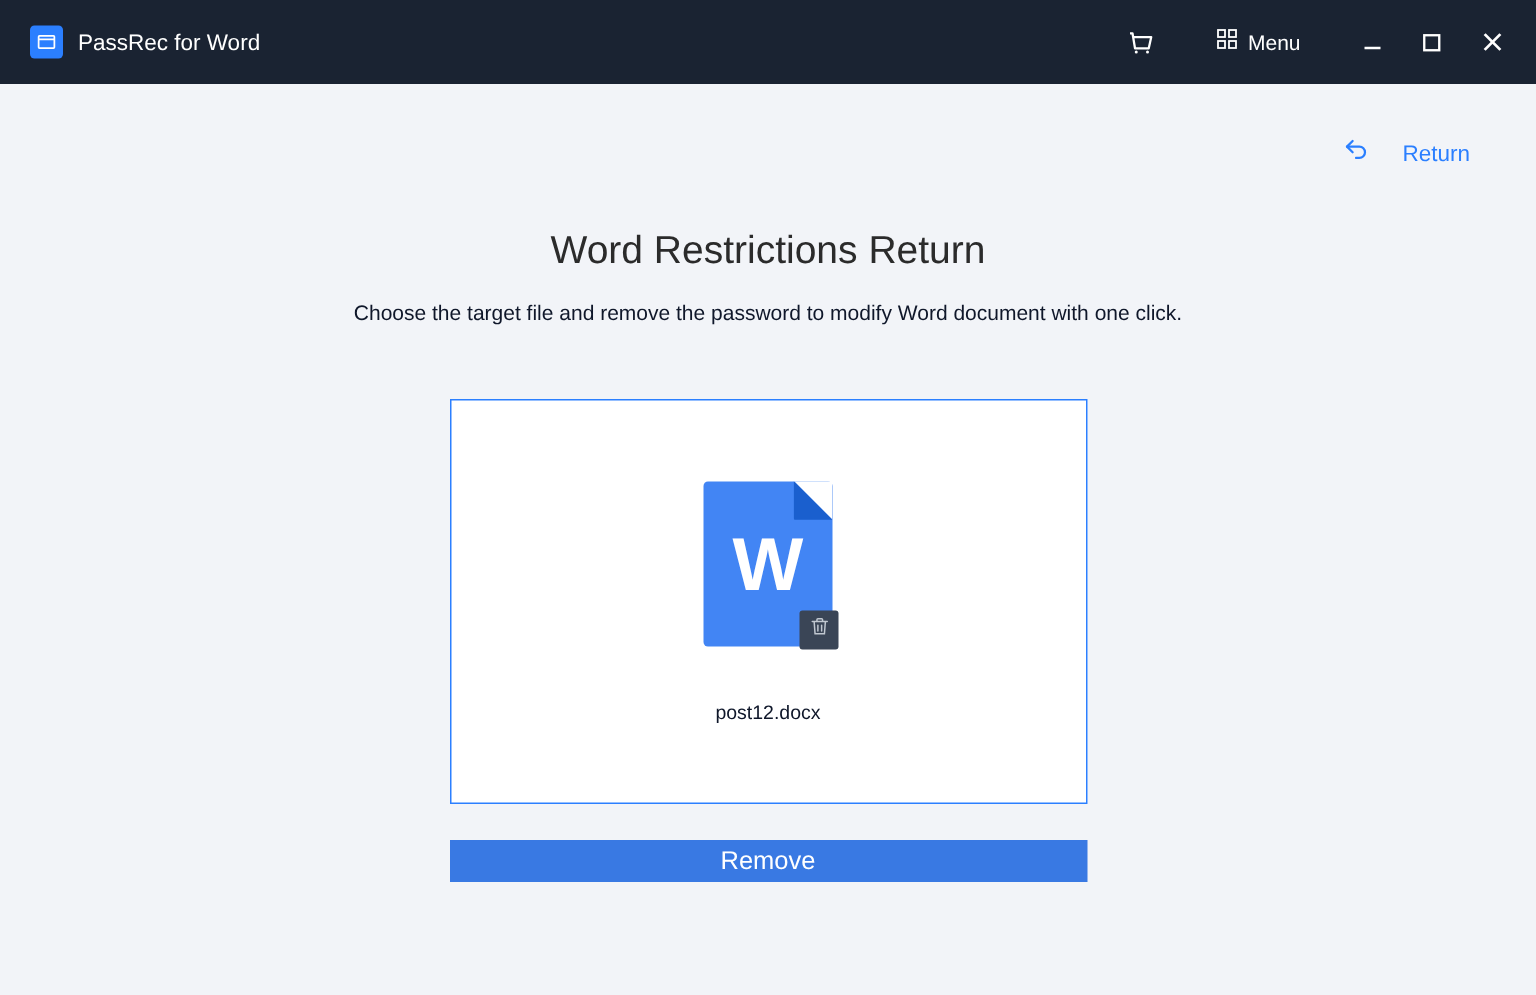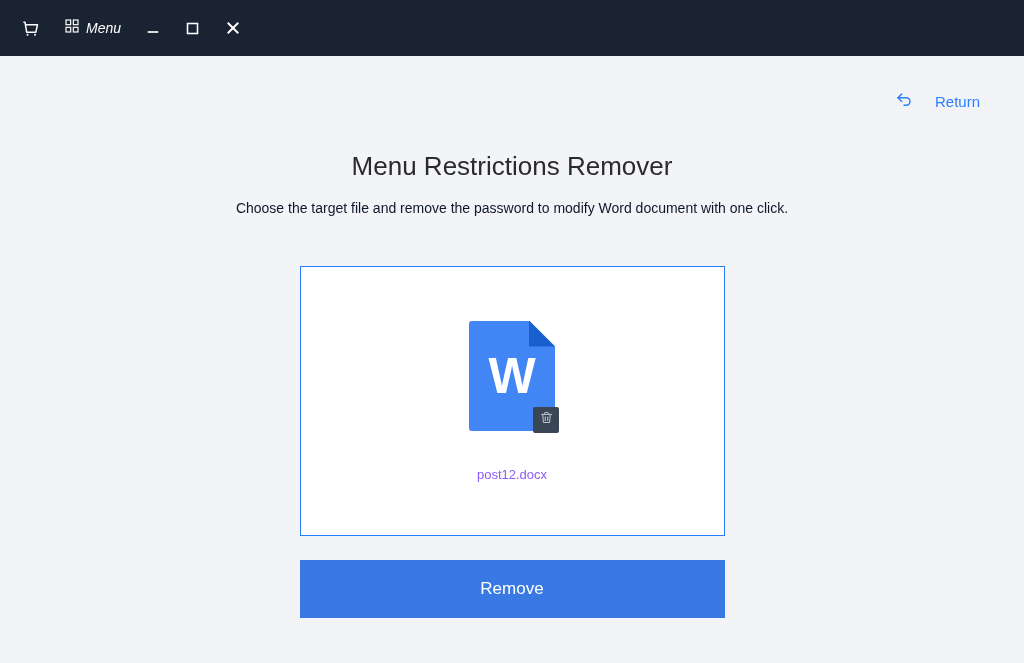--- a/index.html
+++ b/index.html
@@ -42,22 +42,21 @@
       height: 14px;
     }
     .app-title {
       font-size: 15px;
       font-weight: 400;
       color: #ffffff;
     }
     .titlebar-right {
       display: flex;
       align-items: center;
-      gap: 24px;
-      font-style: italic;
+      gap: 40px;
     }
     .titlebar-icon {
       display: flex;
       align-items: center;
       justify-content: center;
       cursor: pointer;
       color: #ffffff;
     }
     .menu-group {
       display: flex;
@@ -172,40 +171,49 @@
       height: 26px;
       background: #3a4556;
       border-radius: 2px;
       display: flex;
       align-items: center;
       justify-content: center;
       cursor: pointer;
     }
     .filename {
       font-size: 13px;
-      color: #8b5cf6;
+      color: #0f172a;
       margin-top: 20px;
     }
     .remove-button {
       width: 425px;
-      height: 58px;
+      height: 28px;
       background: #3979e3;
       color: #ffffff;
       border: none;
       font-size: 17px;
       cursor: pointer;
       display: flex;
       align-items: center;
       justify-content: center;
     }
   </style>
 </head>
 <body>
 
 <div class="titlebar">
+  <div class="titlebar-left">
+    <div class="app-icon">
+      <svg viewBox="0 0 24 24" fill="none">
+        <rect x="3" y="5" width="18" height="14" rx="1" stroke="#ffffff" stroke-width="2"></rect>
+        <line x1="3" y1="9" x2="21" y2="9" stroke="#ffffff" stroke-width="2"></line>
+      </svg>
+    </div>
+    <span class="app-title">PassRec for Word</span>
+  </div>
   <div class="titlebar-right">
     <div class="titlebar-icon">
       <svg width="20" height="20" viewBox="0 0 24 24" fill="none">
         <path d="M4 5h2l2 12h11l2-9H7" stroke="#ffffff" stroke-width="1.8" stroke-linejoin="round"></path>
         <circle cx="9" cy="20" r="1.2" fill="#ffffff"></circle>
         <circle cx="18" cy="20" r="1.2" fill="#ffffff"></circle>
       </svg>
     </div>
     <div class="menu-group">
       <span>
@@ -244,21 +252,21 @@
     <span>
       <svg width="18" height="18" viewBox="0 0 24 24" fill="none">
         <path d="M9 14L4 9l5-5" stroke="#2b7fff" stroke-width="2" stroke-linecap="round" stroke-linejoin="round"></path>
         <path d="M4 9h11a5 5 0 0 1 5 5v0a5 5 0 0 1-5 5h-3" stroke="#2b7fff" stroke-width="2" stroke-linecap="round" stroke-linejoin="round"></path>
       </svg>
     </span>
     <span>Return</span>
   </div>
 
   <div class="main-section">
-    <h1 class="page-title">Menu Restrictions Remover</h1>
+    <h1 class="page-title">Word Restrictions Return</h1>
     <p class="page-subtitle">Choose the target file and remove the password to modify Word document with one click.</p>
 
     <div class="file-drop-zone">
       <div class="file-icon-wrapper">
         <div class="file-icon">
           <div class="file-body"></div>
           <div class="file-corner-cut"></div>
           <div class="file-corner"></div>
           <div class="file-letter">W</div>
         </div>

